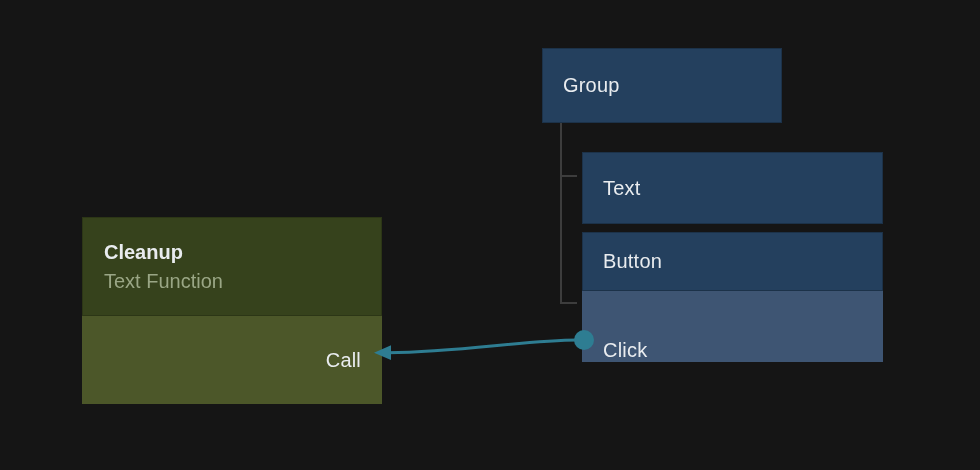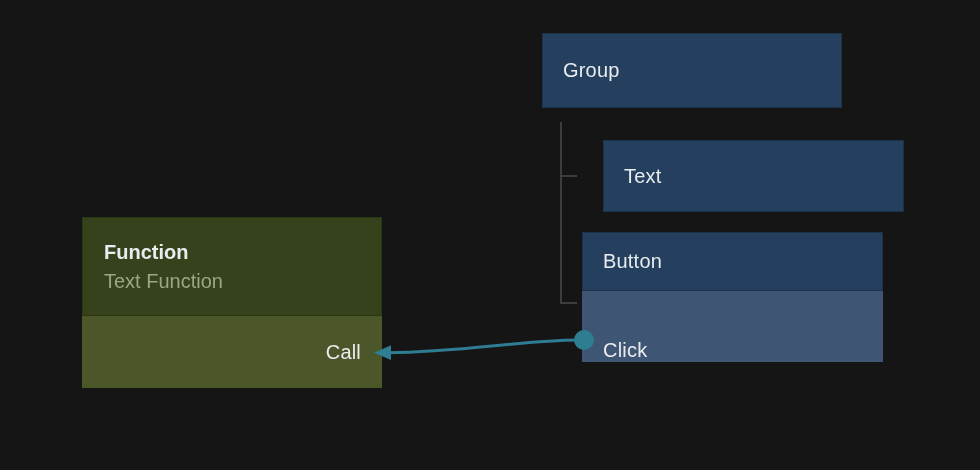--- a/index.html
+++ b/index.html
@@ -29,32 +29,31 @@
     box-shadow: inset 0 0 0 1px rgba(0,0,0,0.22);
   }
   .label {
     font-size: 20px;
     font-weight: 500;
     letter-spacing: 0.2px;
     color: var(--text-primary);
   }
   
   .group-node {
-    left: 542px; top: 33px; width: 300px; height: 75px;
+    left: 542px; top: 48px; width: 240px; height: 75px;
     background: var(--node-blue);
     display: flex; align-items: center;
     padding-left: 21px;
   }
   
   .text-node {
-    left: 582px; top: 140px; width: 301px; height: 72px;
+    left: 582px; top: 152px; width: 301px; height: 72px;
     background: var(--node-blue);
     display: flex; align-items: center;
     padding-left: 21px;
-    margin-left: 21px;
   }
   
   .button-node { left: 582px; top: 232px; width: 301px; }
   .button-header {
     height: 59px;
     background: var(--node-blue);
     display: flex; align-items: center;
     padding-left: 21px;
     box-shadow: inset 0 0 0 1px rgba(0,0,0,0.22);
   }
@@ -76,21 +75,21 @@
   }
   .cleanup-title {
     font-size: 20px; font-weight: 700; line-height: 29px;
     color: var(--text-primary);
   }
   .cleanup-subtitle {
     font-size: 20px; font-weight: 400; line-height: 29px;
     color: var(--text-muted);
   }
   .call-row {
-    height: 72px;
+    height: 88px;
     background: var(--node-olive-light);
     display: flex; align-items: center; justify-content: flex-end;
     padding-right: 21px;
   }
   .call-row .label { font-weight: 400; }
   
   .tree-vline {
     position: absolute;
     left: 560px; top: 122px;
     width: 2px; height: 181px;
@@ -141,21 +140,21 @@
     <div class="button-header">
       <span class="label">Button</span>
     </div>
     <div class="click-row">
       <span class="label">Click</span>
     </div>
   </div>
 
   <div class="node cleanup-node">
     <div class="cleanup-header">
-      <div class="cleanup-title">Function</div>
+      <div class="cleanup-title">Cleanup</div>
       <div class="cleanup-subtitle">Text Function</div>
     </div>
     <div class="call-row">
       <span class="label">Call</span>
     </div>
   </div>
 
   <svg class="edge-layer" viewBox="0 0 980 470" xmlns="http://www.w3.org/2000/svg">
     <path class="edge-path" d="M 578 340 C 520 340.5, 462 352, 388 352.7"></path>
     <polygon class="edge-arrowhead" points="374,352.7 391,345.3 391,360.1"></polygon>

